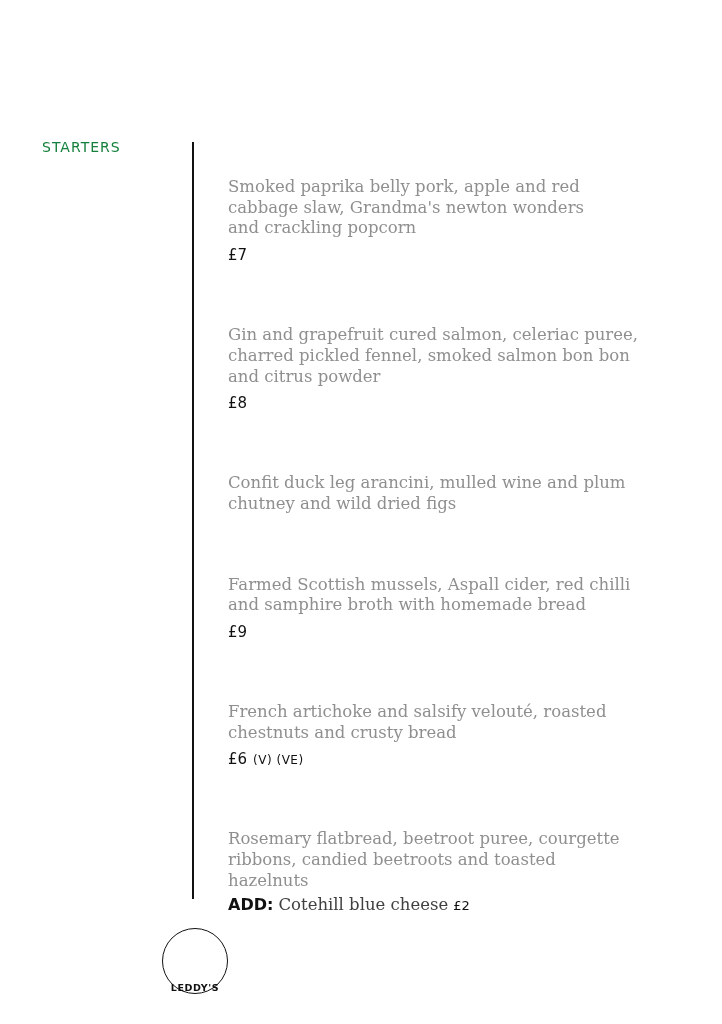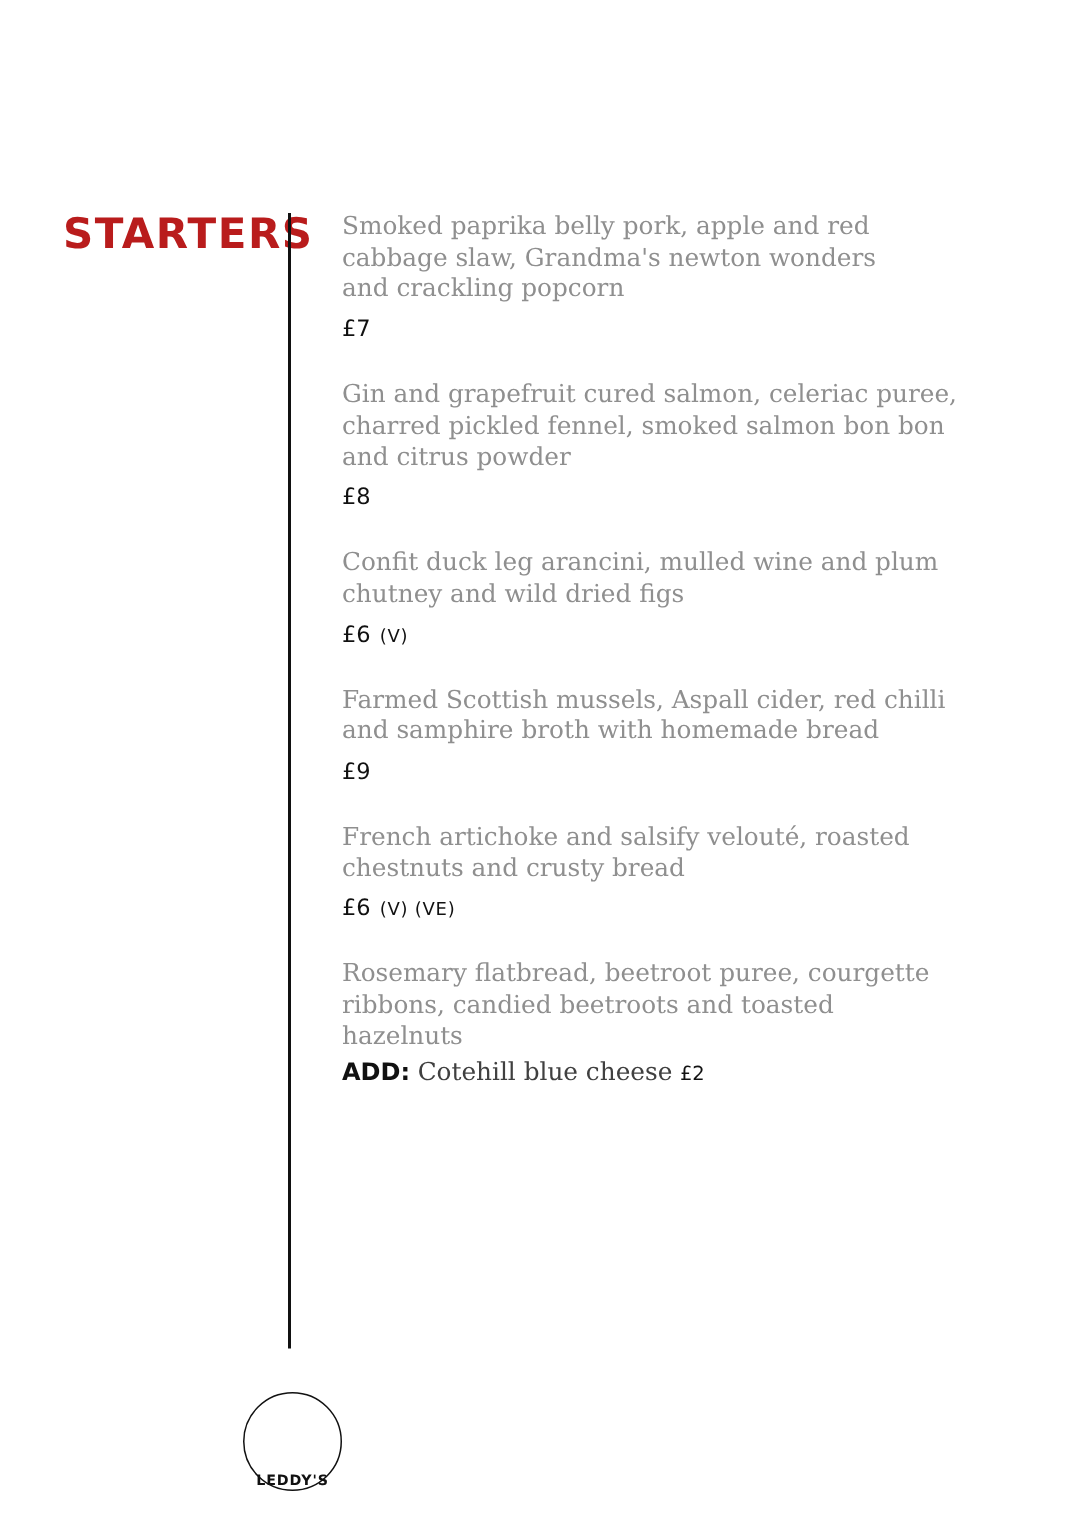--- a/index.html
+++ b/index.html
@@ -1,30 +1,30 @@
 <!DOCTYPE html>
 <html><head>
 <meta charset="utf-8">
 <style>
   html, body { margin: 0; padding: 0; background: #ffffff; }
   body { width: 722px; height: 1024px; position: relative; overflow: hidden; }
   .section-title {
     position: absolute; left: 42px; top: 139px;
-    font-family: "DejaVu Sans", sans-serif; font-weight: bold;
-    font-size: 28px; letter-spacing: 1px; color: #b91c1c;
+    font-family: "DejaVu Sans", sans-serif; font-weight: normal;
+    font-size: 14px; letter-spacing: 1px; color: #15803d;
   }
   .divider {
     position: absolute; left: 192px; top: 142px;
     width: 2px; height: 757px; background: #111;
   }
   .items { position: absolute; left: 228px; top: 141px; width: 460px; }
   .item { margin-bottom: 0; }
   .desc {
     font-family: "DejaVu Serif", serif; font-size: 16.5px; line-height: 20.7px;
-    color: #8f8f8f; font-weight: 300; white-space: pre-line;
+    color: #8f8f8f; font-weight: 300; white-space: pre-line; margin-top: 36px;
   }
   .price {
     font-family: "DejaVu Sans", sans-serif; font-size: 15px; color: #111;
     margin-top: 6px; height: 20px; line-height: 20px;
   }
   .price .tags { font-size: 12px; margin-left: 6px; letter-spacing: 0.5px; }
   .gap { height: 24px; }
   .add-line { font-family: "DejaVu Sans", sans-serif; margin-top: 2px; line-height: 22px; }
   .add-label { font-size: 16px; font-weight: bold; color: #111; }
   .add-desc { font-family: "DejaVu Serif", serif; font-size: 16.5px; color: #404040; }
@@ -58,23 +58,20 @@
 charred pickled fennel, smoked salmon bon bon
 and citrus powder</div>
     <div class="price">
       <span>£8</span><span class="tags"></span>
     </div>
   </div>
   <div class="gap"></div>
   <div class="item">
     <div class="desc">Confit duck leg arancini, mulled wine and plum
 chutney and wild dried figs</div>
-    <div class="price">
-      <span>£6</span><span class="tags">(V)</span>
-    </div>
   </div>
   <div class="gap"></div>
   <div class="item">
     <div class="desc">Farmed Scottish mussels, Aspall cider, red chilli
 and samphire broth with homemade bread</div>
     <div class="price">
       <span>£9</span><span class="tags"></span>
     </div>
   </div>
   <div class="gap"></div>

